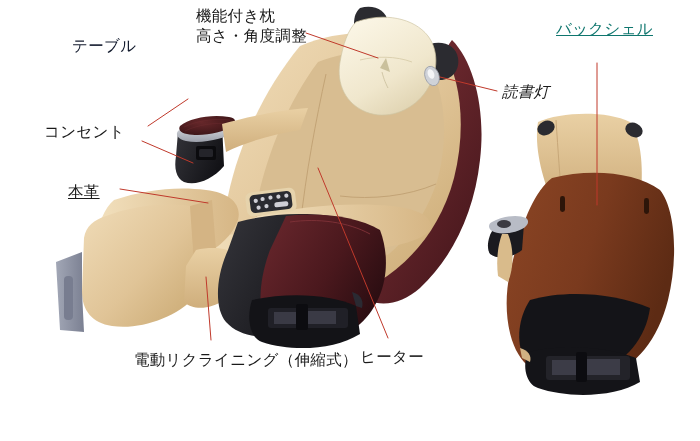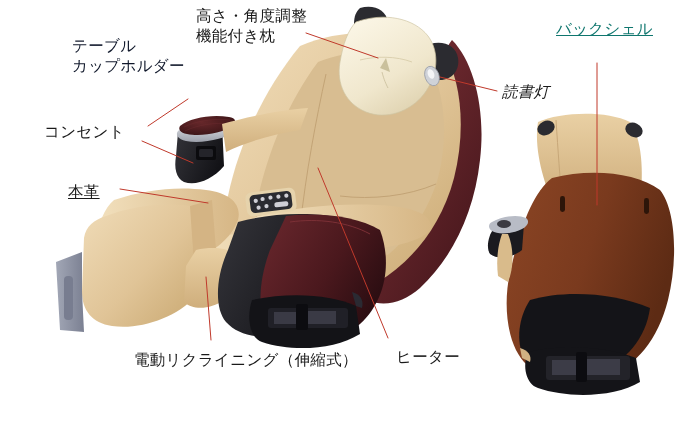--- a/index.html
+++ b/index.html
@@ -257,23 +257,23 @@
         <line x1="597" y1="63" x2="597" y2="205" stroke="#c0392b"></line>
         <line x1="497" y1="91" x2="440" y2="77" stroke="#c0392b"></line>
         <line x1="142" y1="141" x2="193" y2="163" stroke="#c0392b"></line>
         <line x1="120" y1="189" x2="208" y2="203" stroke="#c0392b"></line>
         <line x1="211" y1="340" x2="206" y2="277" stroke="#c0392b"></line>
         <line x1="388" y1="338" x2="318" y2="168" stroke="#c0392b"></line>
       </g>
   </svg>
 
   <div id="callout-layer">
-      <div class="callout" style="left: 72px; top: 36px; color: #0f172a;"><div>テーブル</div><div>カップホルダー</div></div>
-      <div class="callout" style="left: 196px; top: 6px; color: rgb(26, 26, 26);"><div>高さ・角度調整</div><div>機能付き枕</div></div>
+      <div class="callout" style="left: 72px; top: 36px; color: #0f172a;"><div>テーブル</div></div>
+      <div class="callout" style="left: 196px; top: 6px; color: rgb(26, 26, 26);"><div>機能付き枕</div><div>高さ・角度調整</div></div>
       <div class="callout" style="left: 556px; top: 19px; color: #0f766e; text-decoration: underline;"><div>バックシェル</div></div>
       <div class="callout" style="left: 502px; top: 82px; color: rgb(26, 26, 26); font-style: italic;"><div>読書灯</div></div>
       <div class="callout" style="left: 44px; top: 122px; color: rgb(26, 26, 26);"><div>コンセント</div></div>
       <div class="callout" style="left: 68px; top: 182px; color: rgb(26, 26, 26); text-decoration: underline;"><div>本革</div></div>
       <div class="callout" style="left: 134px; top: 350px; color: rgb(26, 26, 26);"><div>電動リクライニング（伸縮式）</div></div>
-      <div class="callout" style="left: 360px; top: 347px; color: rgb(26, 26, 26); margin-left: 36px;"><div>ヒーター</div></div>
+      <div class="callout" style="left: 360px; top: 347px; color: rgb(26, 26, 26);"><div>ヒーター</div></div>
     </div>
 
 </div>
 
 </body></html>

